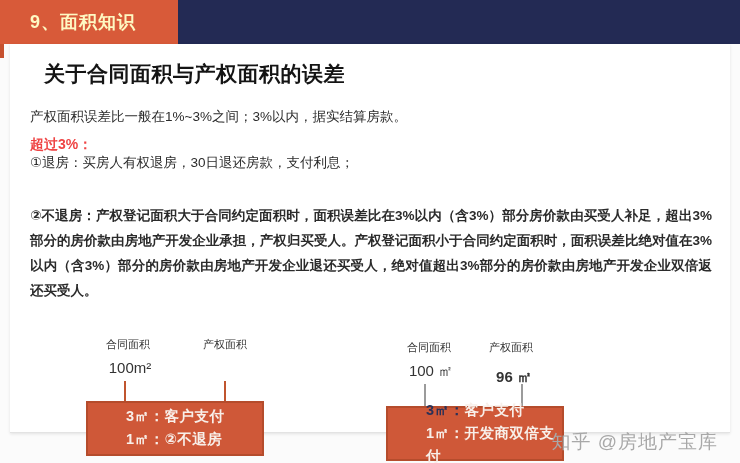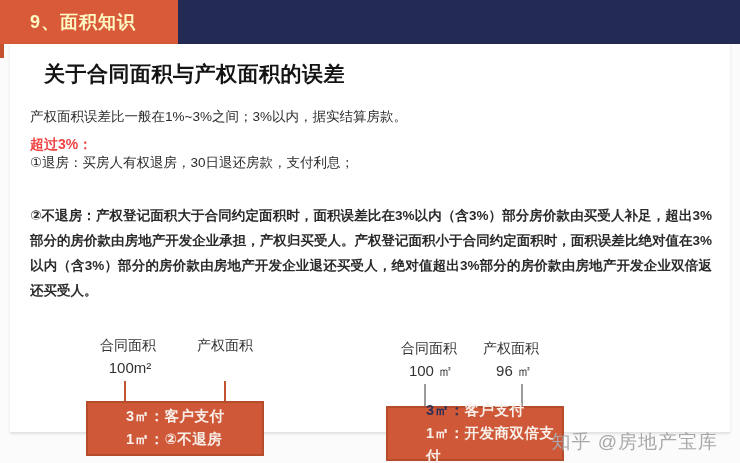--- a/index.html
+++ b/index.html
@@ -49,21 +49,21 @@
   .para-item1 { margin-top: 0; }
   .para-item2 {
     margin-top: 32px; margin-right: 4px;
     line-height: 1.85; text-align: justify; font-weight: bold;
   }
 
   
   .diagrams { position: relative; width: 714px; height: 148px; margin-top: 30px; }
   .diag-label, .diag-value {
     position: absolute; width: 110px; text-align: center;
-    color: #333333; font-size: 14px;
+    color: #333333; font-size: 11px;
   }
   .diag-value { font-size: 15px; }
   .connector { position: absolute; width: 2px; height: 20px; }
   .connector-orange { background: #c0552f; }
   .connector-gray { background: #9b9b9b; height: 22px; }
   .diag-box {
     position: absolute; height: 55px;
     background: #cf5838; border: 2px solid #b54c2c;
     display: flex; flex-direction: column; justify-content: center;
     padding-left: 38px;
@@ -81,21 +81,21 @@
   .d1-label2 { left: 148px; top: 3px; }
   .d1-value2 { left: 150px; top: 25px; }
   .d1-conn1  { left: 102px; top: 47px; }
   .d1-conn2  { left: 202px; top: 47px; }
   .d1-box    { left: 64px;  top: 67px; width: 178px; }
 
   
   .d2-label1 { left: 352px; top: 6px; }
   .d2-value1 { left: 354px; top: 28px; }
   .d2-label2 { left: 434px; top: 6px; }
-  .d2-value2 { left: 437px; top: 28px; }
+  .d2-value2 { left: 437px; top: 34px; font-weight: bold; }
   .d2-conn1  { left: 402px; top: 50px; }
   .d2-conn2  { left: 499px; top: 50px; }
   .d2-box    { left: 364px; top: 72px; width: 178px; }
 
   
   .watermark {
     position: absolute; right: 22px; bottom: 8px;
     color: #a8a8a8; font-size: 19px; letter-spacing: 1px;
   }
 </style>

